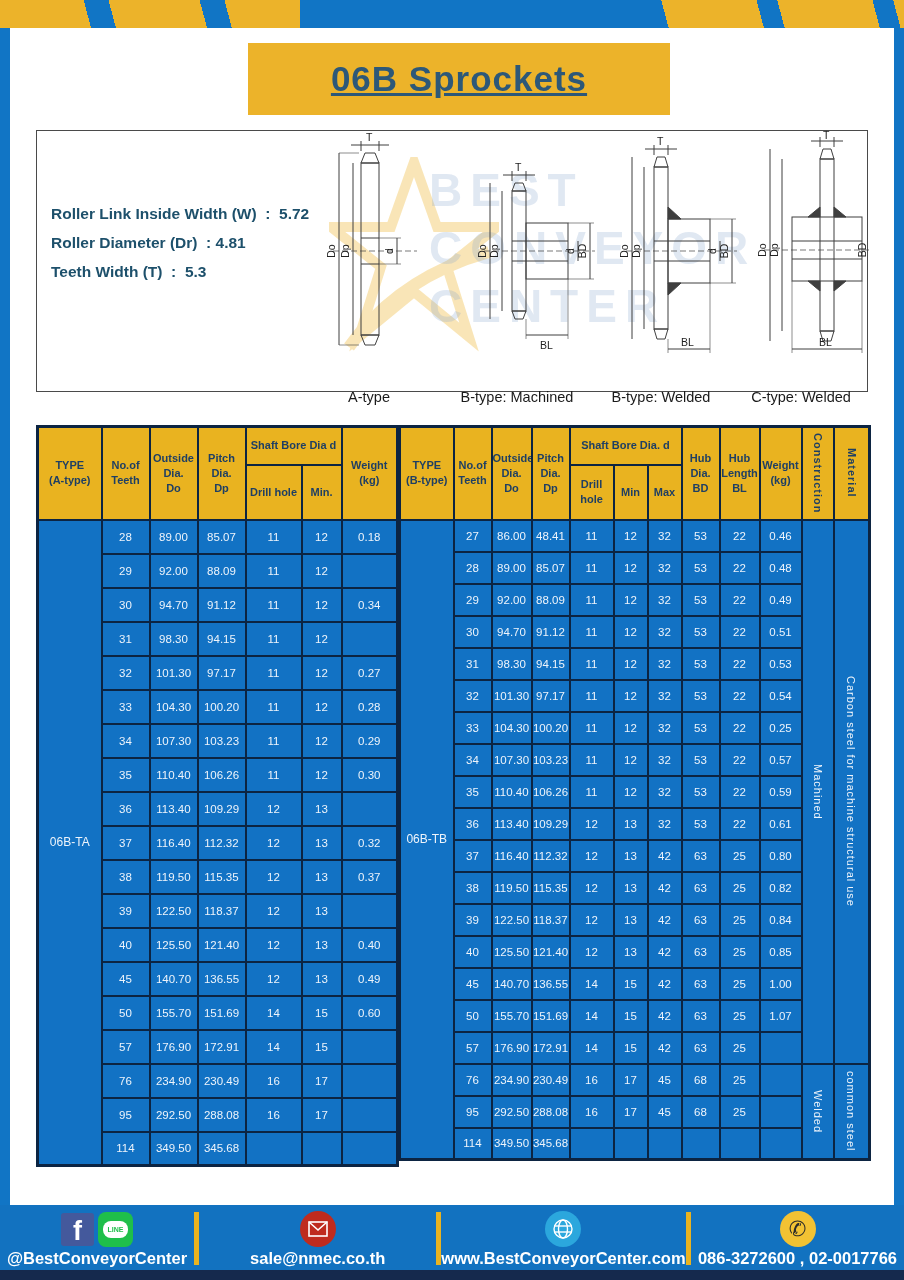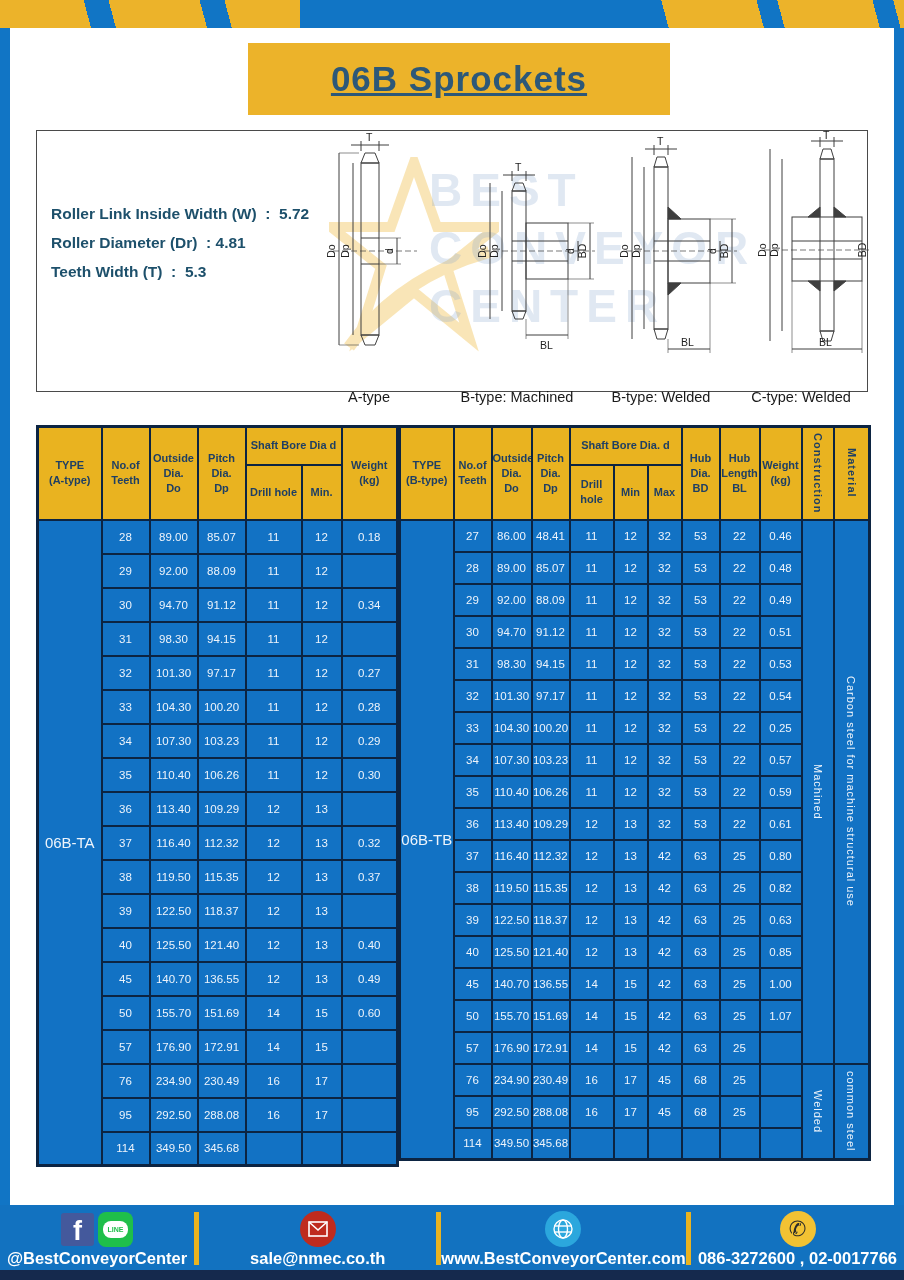--- a/index.html
+++ b/index.html
@@ -38,21 +38,21 @@
     border:3px solid #0c2442; background:#1272c4; }
   #tableA { left:26px; width:360px; }
   #tableB { left:388px; width:470px; }
   th, td { border:2px solid #0c2442; text-align:center; vertical-align:middle; overflow:hidden; }
   th { background:#e9b320; color:#1f3f63; font-size:11px; font-weight:700; white-space:pre-line; line-height:15px; }
   td { background:#1272c4; color:#eef4fb; font-size:11.5px; }
   #tableA thead tr.r1 { height:38px; } #tableA thead tr.r2 { height:55px; }
   #tableB thead tr.r1 { height:38px; } #tableB thead tr.r2 { height:55px; }
   #tableA tbody tr { height:34px; }
   #tableB tbody tr { height:32px; }
-  td.typecell { font-size:15px; }
+  td.typecell { font-size:12px; }
   .vtext { writing-mode:vertical-rl; margin:0 auto; white-space:nowrap; letter-spacing:1px; }
   th .vtext { font-size:11px; }
   td .vtext { font-size:11px; }
 
   
   .footer { position:absolute; left:0; top:1205px; width:904px; height:65px; background:#1272c0;
     display:flex; align-items:stretch; }
   .f-sep { width:6px; background:#e9b320; margin:7px 0 5px; }
   .f-sec { display:flex; flex-direction:column; align-items:center; justify-content:flex-start; padding-top:5px; }
   .f-sec .icons { display:flex; gap:4px; align-items:center; height:38px; }
@@ -615,21 +615,21 @@
           </tr>
           <tr>
             <td>39</td>
             <td>122.50</td>
             <td>118.37</td>
             <td>12</td>
             <td>13</td>
             <td>42</td>
             <td>63</td>
             <td>25</td>
-            <td>0.63</td>
+            <td>0.84</td>
           </tr>
           <tr>
             <td>40</td>
             <td>125.50</td>
             <td>121.40</td>
             <td>12</td>
             <td>13</td>
             <td>42</td>
             <td>63</td>
             <td>25</td>

